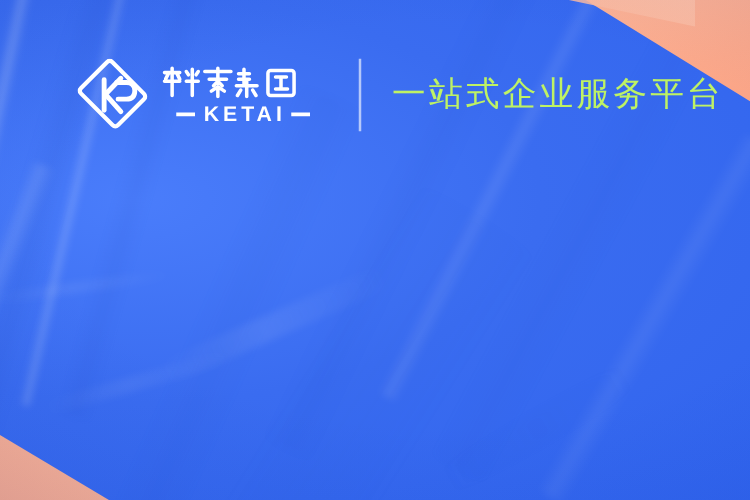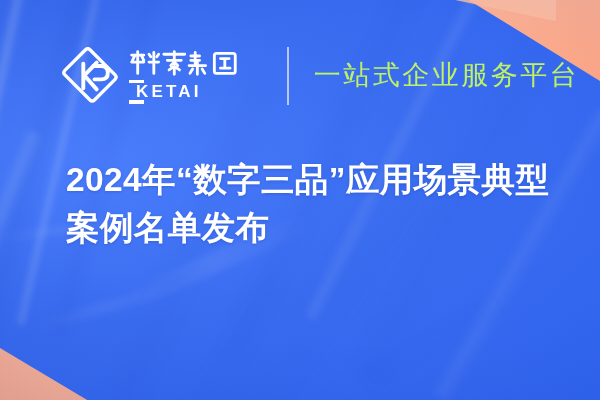--- a/index.html
+++ b/index.html
@@ -88,24 +88,23 @@
     display:flex; align-items:center;
     margin-left:62px;
   }
   .logo-mark{ width:56px; height:58px; flex:none; }
   .logo-words{ margin-left:11px; }
   .logo-cn{
     display:block;
     height:27px;
   }
   .logo-en{
-    display:flex; align-items:flex-start;
+    display:flex; align-items:center;
     margin-top:4px;
     justify-content:center;
-    flex-direction:column;
   }
   .logo-en .bar{
     width:15px; height:3.5px; background:#fff; flex:none;
   }
   .logo-en .txt{
     color:#fff;
     font-size:17px;
     font-weight:700;
     letter-spacing:3.2px;
     line-height:1;
@@ -224,15 +223,14 @@
     </div>
 
     <div class="divider"></div>
 
     <div class="tagline">
       <div class="tag-main">一站式企业服务平台</div>
     </div>
 
   </div>
 
-  <div class="title">2024年“数字三品”应用场景典型案例名单发布</div>
 
 </div>
 
 </body></html>

